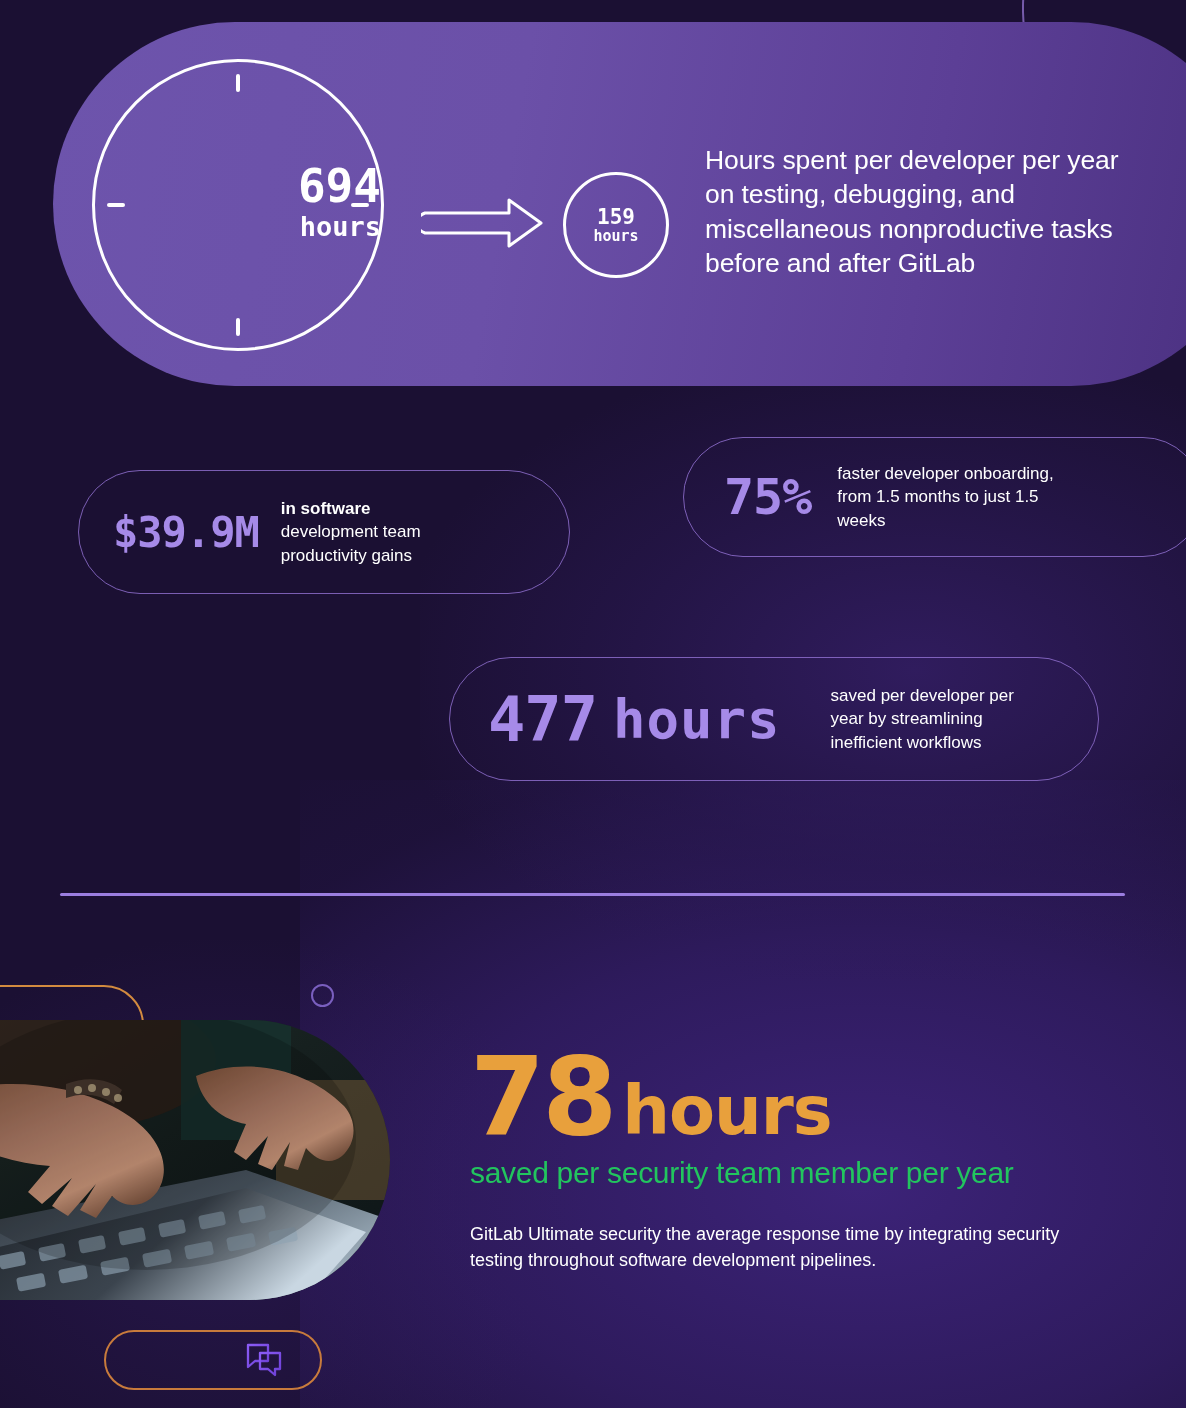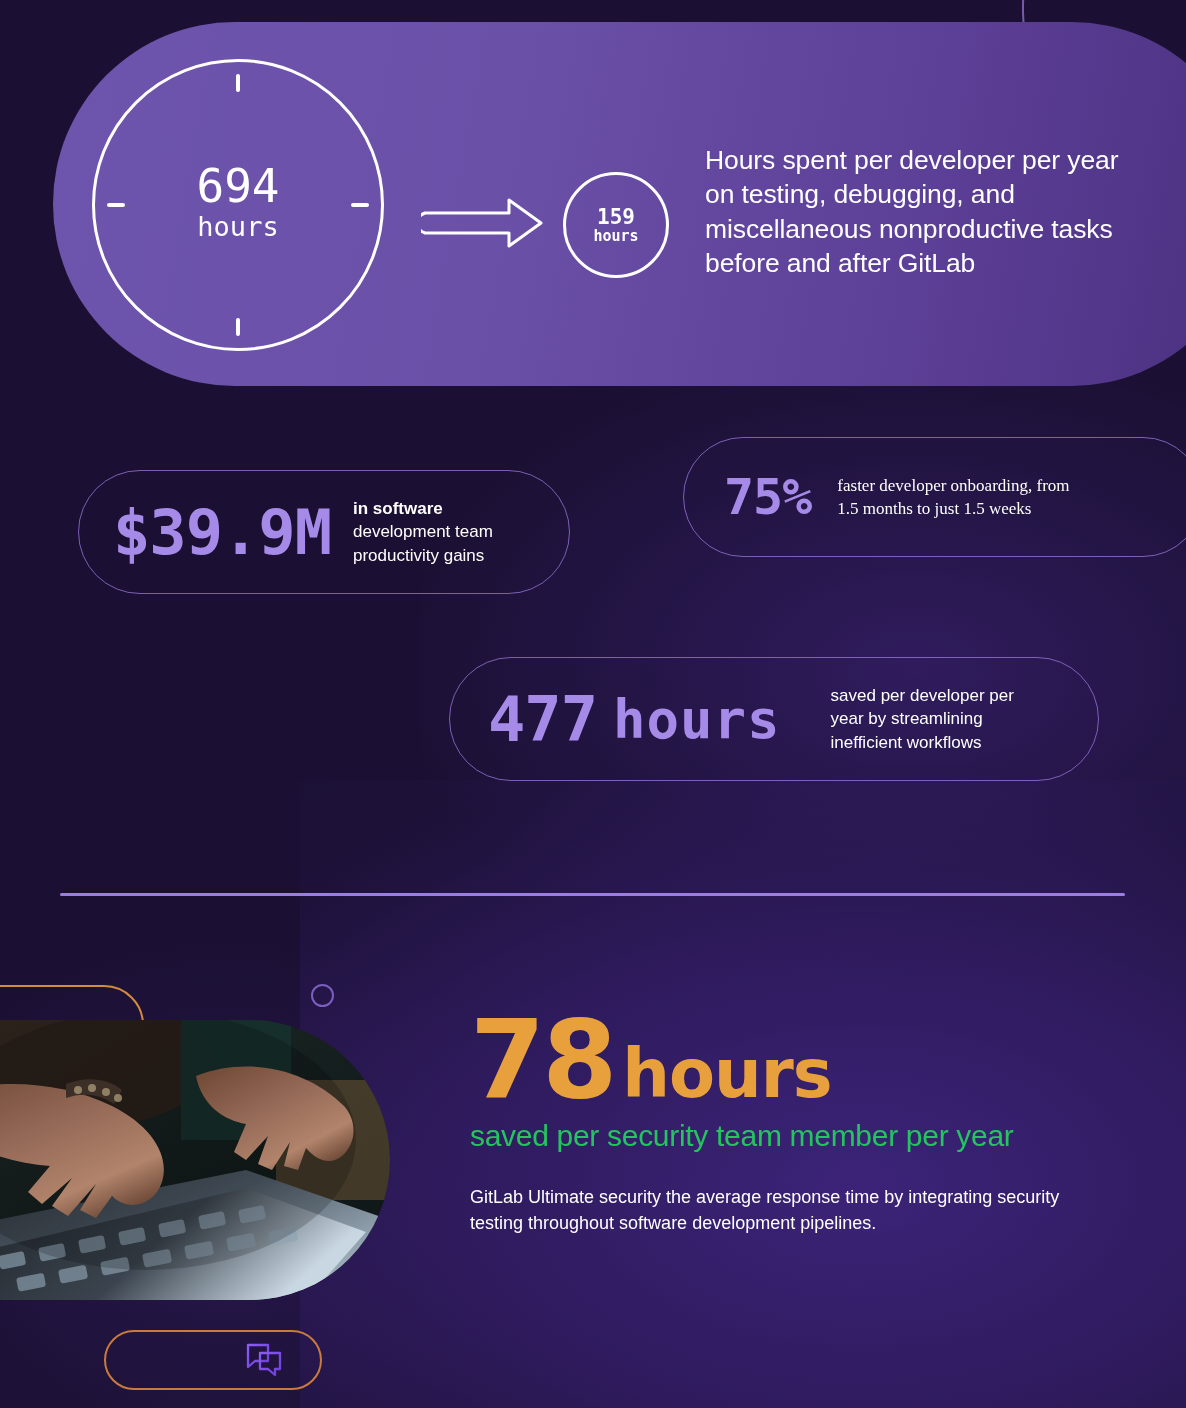--- a/index.html
+++ b/index.html
@@ -121,23 +121,23 @@
   .tick-top    { left: 50%; margin-left: -2px; top: 12px;    width: 4px;  height: 18px; }
   .tick-bottom { left: 50%; margin-left: -2px; bottom: 12px; width: 4px;  height: 18px; }
   .tick-left   { top: 50%;  margin-top: -2px;  left: 12px;   width: 18px; height: 4px;  }
   .tick-right  { top: 50%;  margin-top: -2px;  right: 12px;  width: 18px; height: 4px;  }
 
   .clock-center {
     position: absolute;
     left: 0; top: 50%;
     width: 100%;
     transform: translateY(-54%);
-    text-align: center;
+    text-align: right;
     font-family: "DejaVu Sans Mono", monospace;
-    font-weight: normal;
+    font-weight: bold;
     line-height: 1.06;
   }
   .clock-value { font-size: 46px; letter-spacing: 0px; }
   .clock-unit  { font-size: 27px; letter-spacing: 0px; margin-top: 2px; }
 
   .arrow {
     position: absolute;
     left: 368px; top: 173px;
     width: 124px; height: 56px;
   }
@@ -190,32 +190,32 @@
   }
   .pill-desc b { font-weight: bold; }
 
   
   .pill-money {
     left: 78px; top: 470px;
     width: 492px; height: 124px;
     border-radius: 62px;
     padding-left: 34px;
   }
-  .pill-money .pill-number { font-size: 62px; }
+  .pill-money .pill-number { font-size: 42px; }
   .pill-money .pill-desc { margin-left: 22px; width: 180px; }
 
   
   .pill-pct {
     left: 683px; top: 437px;
     width: 520px; height: 120px;
     border-radius: 60px;
     padding-left: 40px;
   }
   .pill-pct .pill-number { font-size: 50px; }
-  .pill-pct .pill-desc { margin-left: 26px; width: 240px; font-family: Liberation Serif, serif; }
+  .pill-pct .pill-desc { margin-left: 26px; width: 240px; }
 
   
   .pill-hours {
     left: 449px; top: 657px;
     width: 650px; height: 124px;
     border-radius: 62px;
     padding-left: 38px;
   }
   .pill-hours .pill-number { font-size: 62px; }
   .pill-hours .unit-word { font-size: 54px; margin-left: 16px; letter-spacing: 1px; }
@@ -234,21 +234,21 @@
   .photo {
     position: absolute;
     left: -54px; top: 1020px;
     width: 444px; height: 280px;
     border-radius: 0 160px 160px 0;
     overflow: hidden;
   }
   .photo-svg { display: block; width: 100%; height: 100%; }
 
   
-  .bottom-stat { position: absolute; left: 470px; top: 1008px; width: 660px; }
+  .bottom-stat { position: absolute; left: 470px; top: 1045px; width: 660px; }
   .big-line {
     display: flex;
     align-items: baseline;
     color: #e8a03c;
     font-family: "DejaVu Sans", sans-serif;
   }
   .big-number {
     font-size: 108px;
     font-weight: bold;
     line-height: 0.96;

